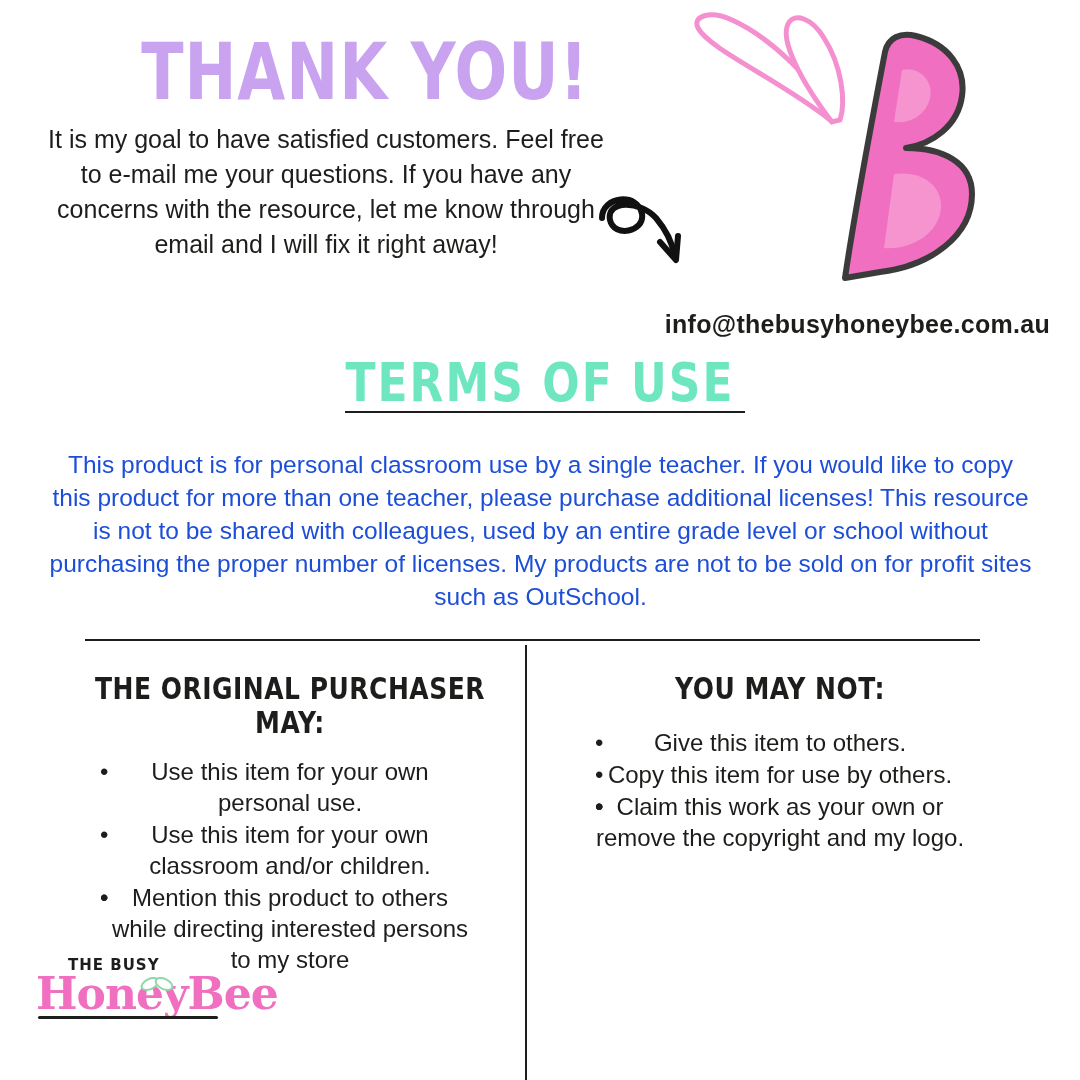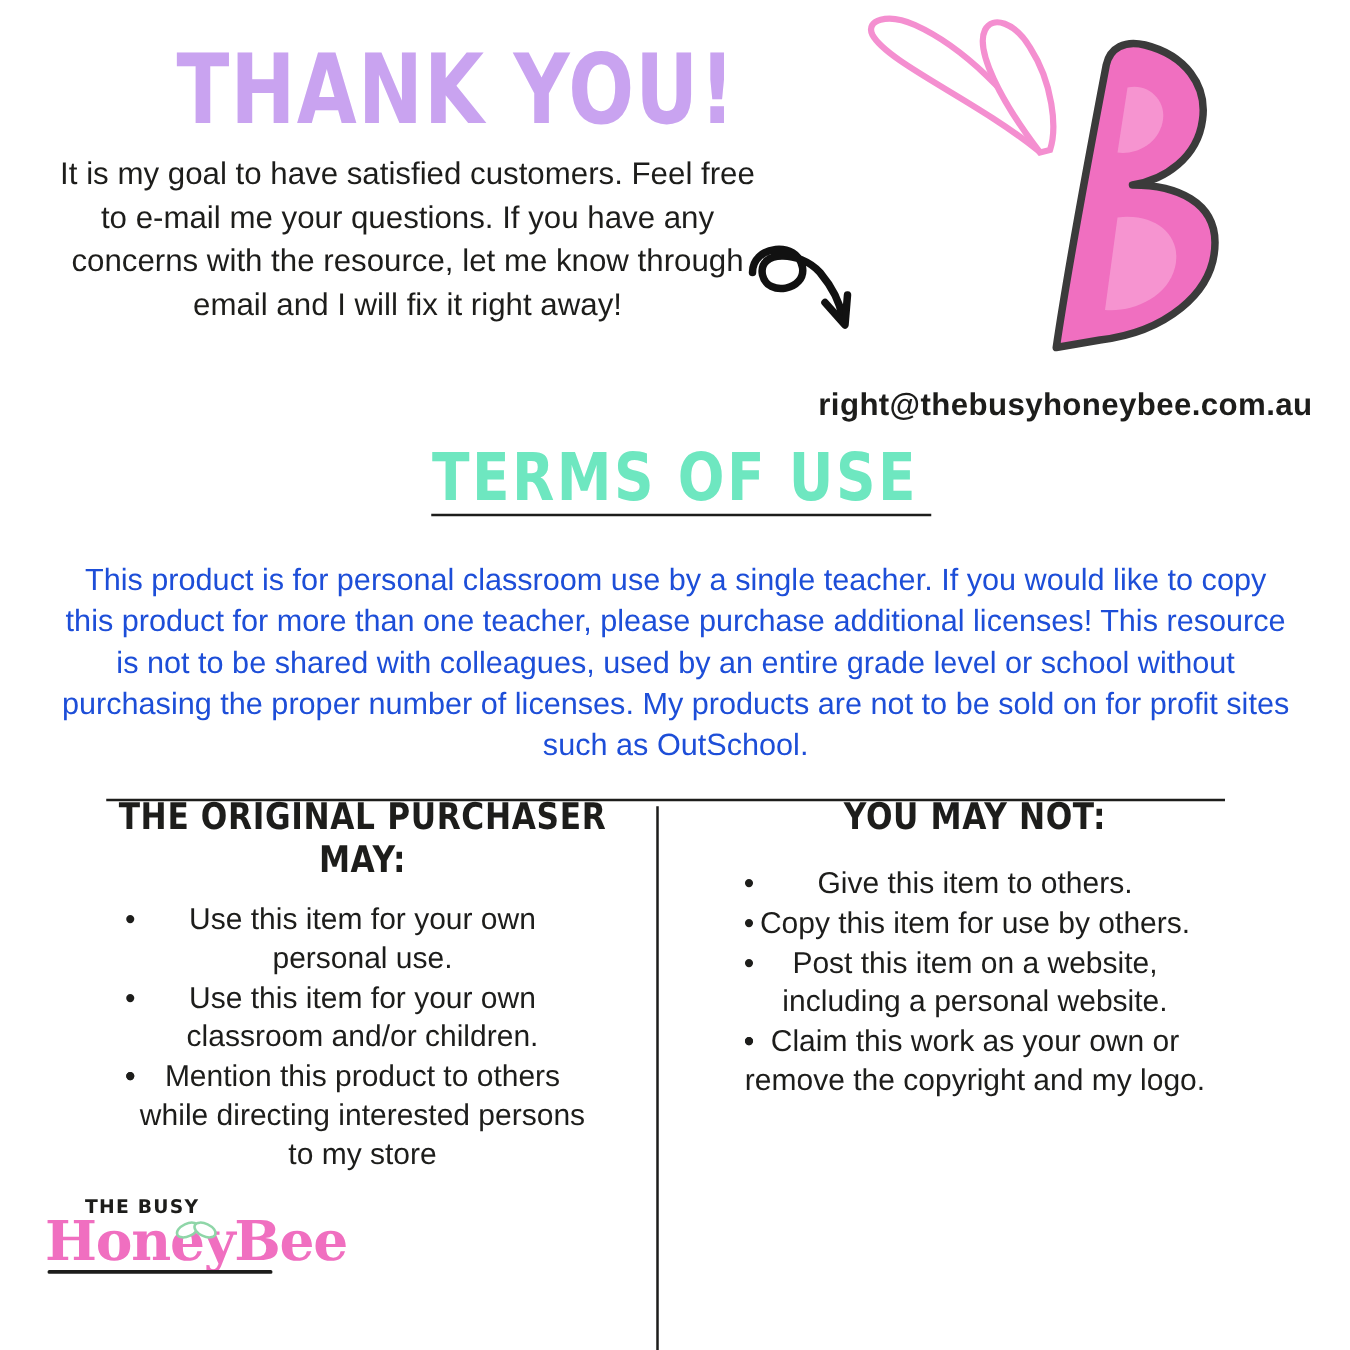--- a/index.html
+++ b/index.html
@@ -114,21 +114,21 @@
     position: absolute;
     left: 525px; top: 645px;
     width: 2px;
     height: 435px;
     background: #1d1d1b;
   }
 
   
   .col {
     position: absolute;
-    top: 636px;
+    top: 672px;
   }
   .col.left  { left: 70px;  width: 440px; }
   .col.right { left: 545px; width: 470px; }
 
   .col-title {
     text-align: center;
     font-family: "DejaVu Sans", sans-serif;
     font-weight: bold;
     font-size: 25px;
     letter-spacing: 0.5px;
@@ -218,21 +218,21 @@
       <path d="M152 112 C120 70, 100 30, 108 14 C114 2, 132 8, 144 28 C162 56, 166 92, 160 110 Z" fill="#ffffff" stroke="#f48fd0" stroke-width="5"></path>
 
       <path d="M165 268 C175 200, 192 110, 205 42 C208 28, 220 22, 236 26
                C268 34, 286 58, 282 86 C278 116, 252 134, 226 138
                C262 138, 292 152, 292 184 C292 226, 250 256, 200 262 Z" fill="#f06fc0" stroke="#3b3b3b" stroke-width="6" stroke-linejoin="round"></path>
       <path d="M222 60 C238 56, 254 70, 250 88 C246 106, 228 114, 214 112 Z" fill="#f9a8d8" opacity="0.65"></path>
       <path d="M214 164 C246 160, 266 180, 260 204 C254 228, 226 240, 204 238 Z" fill="#f9a8d8" opacity="0.65"></path>
     </svg>
   </div>
 
-  <div class="email">right@thebusyhoneybee.com.au</div>
+  <div class="email">info@thebusyhoneybee.com.au</div>
 
   <div class="terms-title">TERMS OF USE</div>
   <div class="terms-underline"></div>
 
   <div class="terms-body">This product is for personal classroom use by a single teacher. If you would like to copy this product for more than one teacher, please purchase additional licenses! This resource is not to be shared with colleagues, used by an entire grade level or school without purchasing the proper number of licenses. My products are not to be sold on for profit sites such as OutSchool.</div>
 
   <div class="hdivider"></div>
   <div class="vdivider"></div>
 
   <div class="col left">
@@ -262,21 +262,20 @@
       <li>
         <span class="bullet">•</span>
         <span>Give this item to others.</span>
       </li>
       <li>
         <span class="bullet">•</span>
         <span>Copy this item for use by others.</span>
       </li>
       <li>
         <span class="bullet">•</span>
-        <span>Post this item on a website, including a personal website.</span>
       </li>
       <li>
         <span class="bullet">•</span>
       </li>
       <li>
         <span class="bullet">•</span>
         <span>Claim this work as your own or remove the copyright and my logo.</span>
       </li>
     </ul>
   </div>

